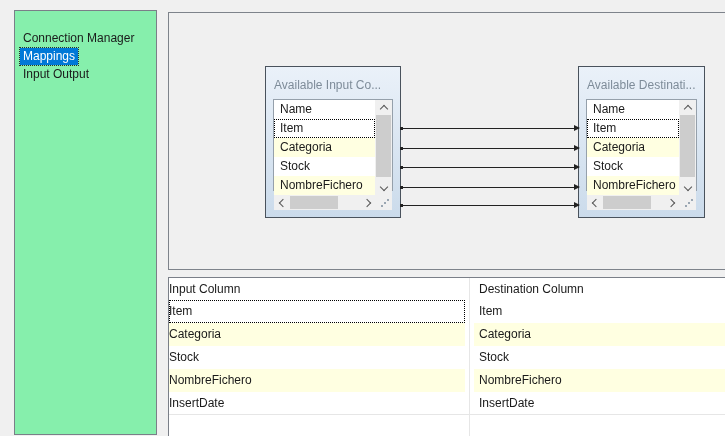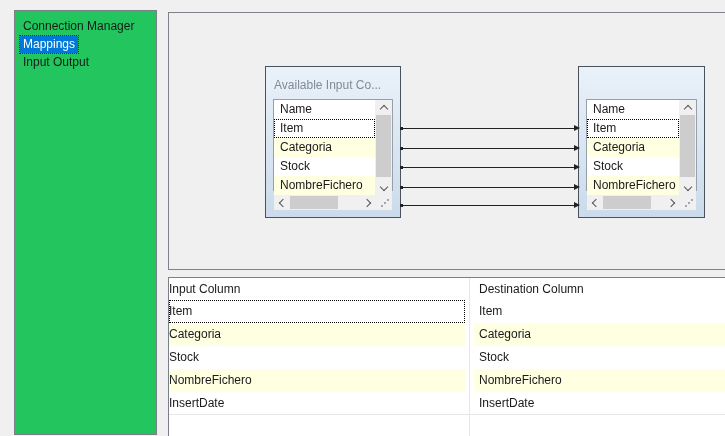--- a/index.html
+++ b/index.html
@@ -7,22 +7,22 @@
     width:725px; height:436px; overflow:hidden; position:relative;
     background:#F0F0F0;
     font-family:"Liberation Sans", sans-serif;
     font-size:12px; color:#1A1A1A;
     -webkit-font-smoothing:antialiased;
   }
 
   
   .sidebar {
     position:absolute; left:14px; top:10px; width:143px; height:425px;
-    background:#22c55e; border:1px solid #7A7F88; box-sizing:border-box;
-    padding-top:7px;
+    background:#86efac; border:1px solid #7A7F88; box-sizing:border-box;
+    padding-top:19px;
   }
   .side-item {
     margin-left:5px; margin-bottom:1px;
     padding:1px 3px; width:max-content; line-height:15px;
     cursor:default;
   }
   .side-item.selected {
     background:#0078D7; color:#FFFFFF;
     outline:1px dotted #2B2B2B;
     text-align:center;
@@ -150,20 +150,21 @@
             <span class="chev right"></span>
           </div>
       </div>
       <div class="corner">
           <span class="grip"></span>
         </div>
     </div>
   </div>
 
   <div class="mapbox dest">
+    <div class="title">Available Destinati...</div>
     <div class="collist">
       <div class="cell" style="grid-row:1;">Name</div>
       <div class="cell focused" style="grid-row:2;">Item</div>
       <div class="cell yellow" style="grid-row:3;">Categoria</div>
       <div class="cell" style="grid-row:4;">Stock</div>
       <div class="cell yellow" style="grid-row:5;">NombreFichero</div>
       <div class="vscroll">
         <div class="sb-btn up">
             <span class="chev up"></span>
           </div>

